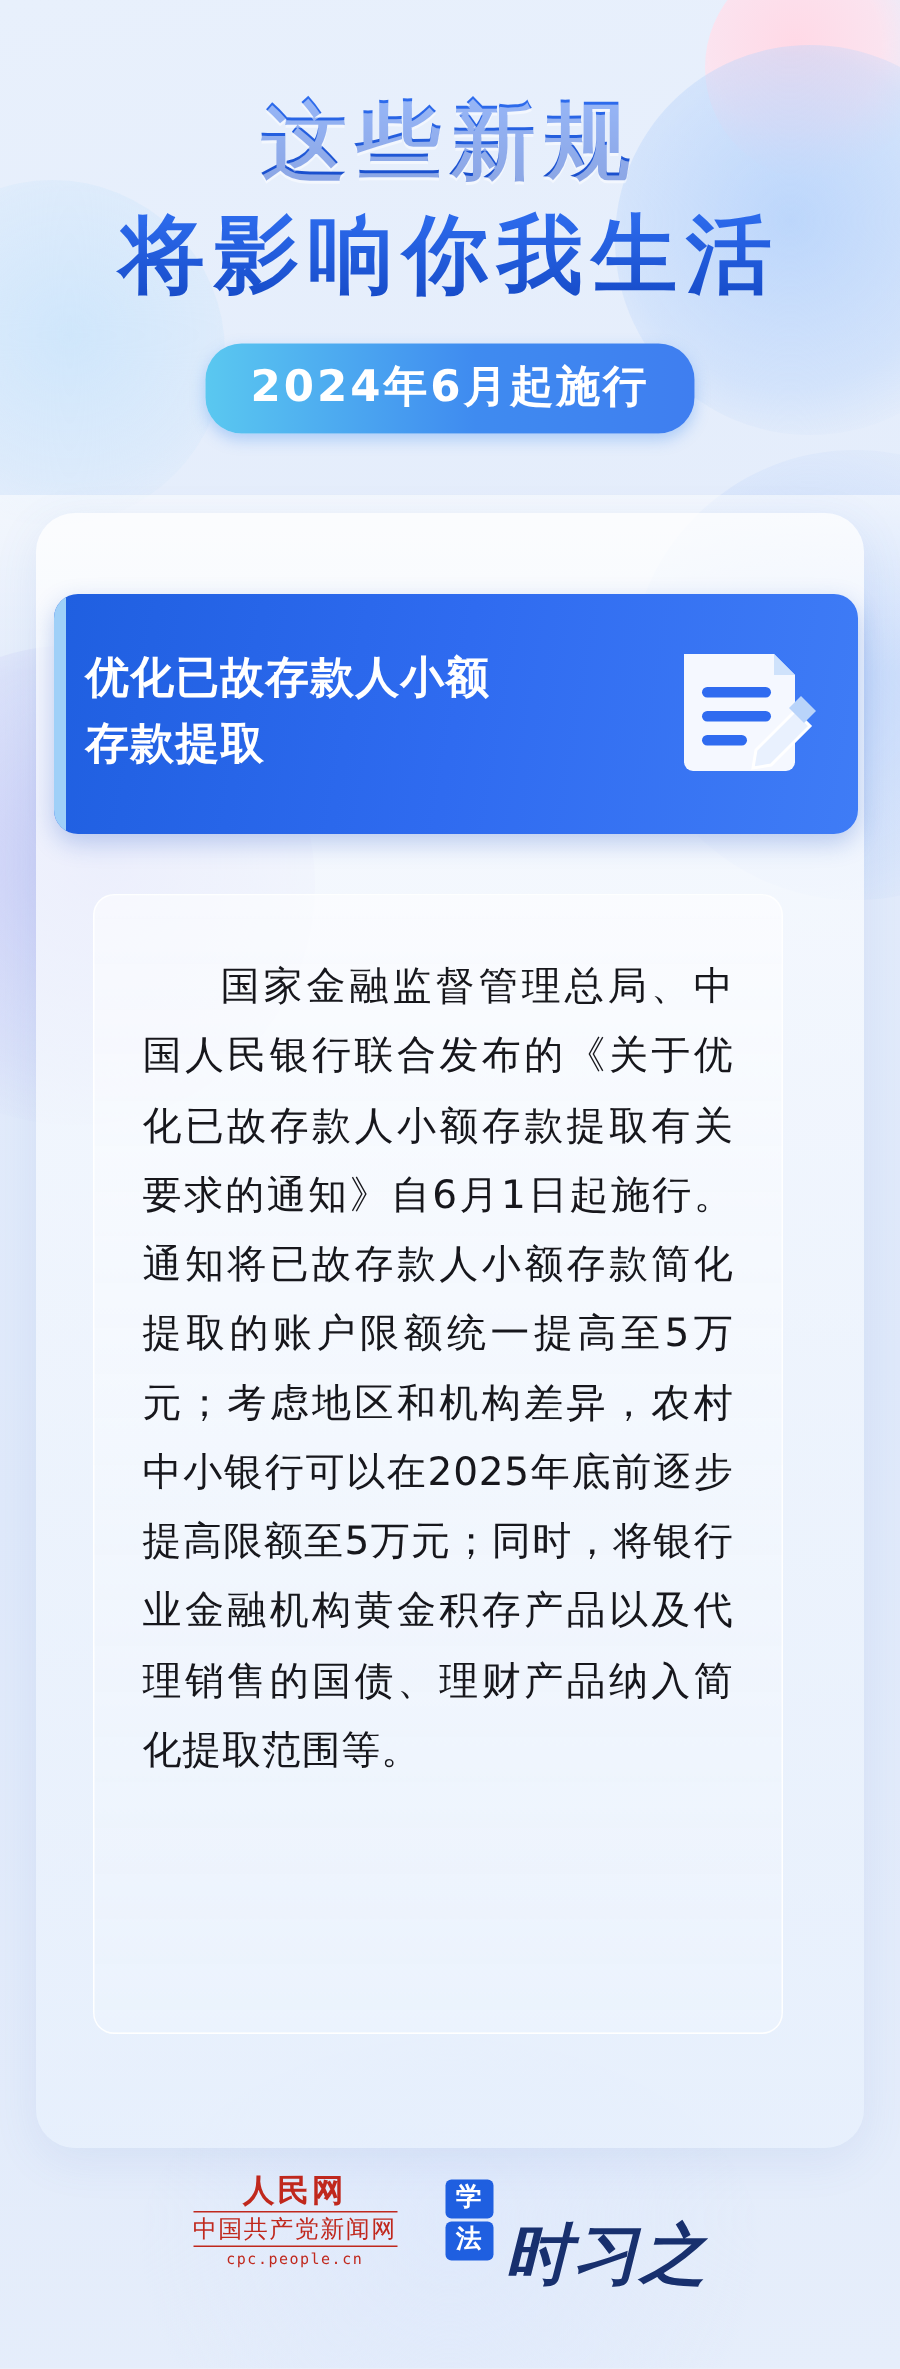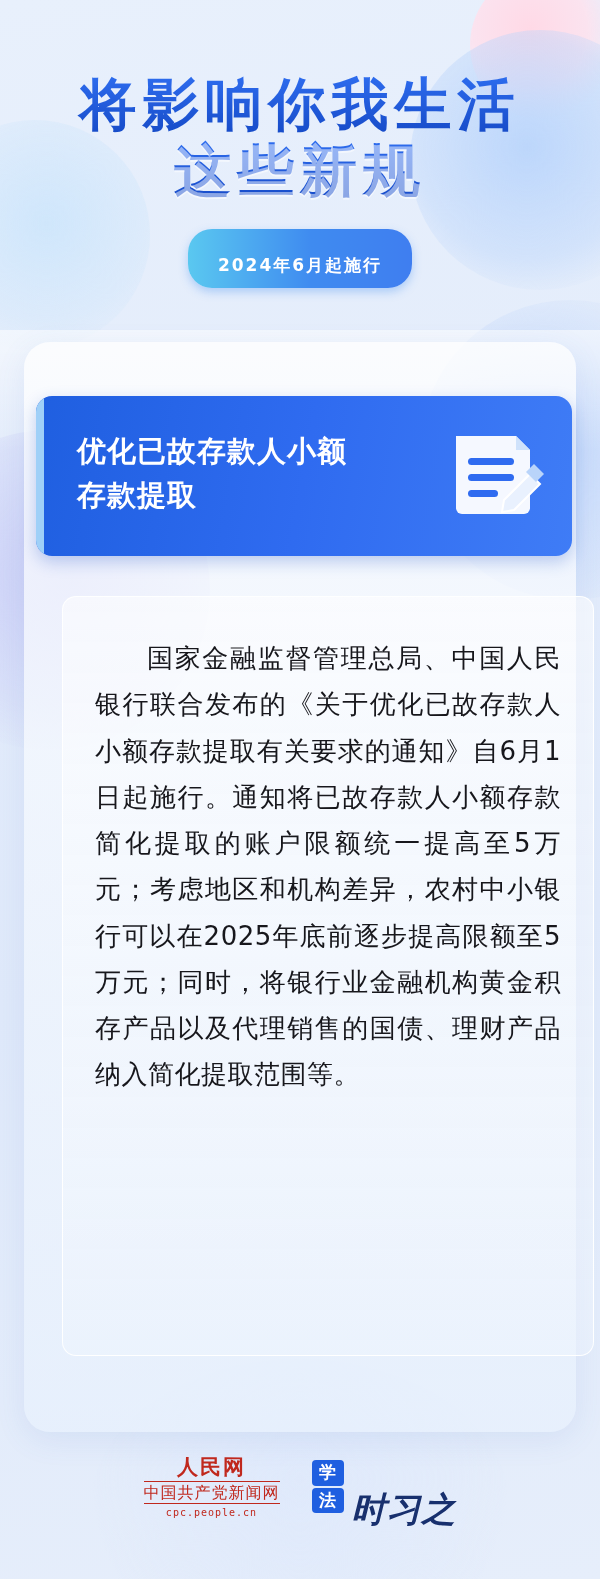--- a/index.html
+++ b/index.html
@@ -89,25 +89,25 @@
     font-size: 57px;
     margin-top: 10px;
     background: linear-gradient(180deg, #2f6ef0 0%, #1549c6 100%);
     -webkit-background-clip: text;
     background-clip: text;
     -webkit-text-fill-color: transparent;
   }
   .subtitle-pill {
     display: inline-block;
     margin-top: 26px;
-    padding: 25px 30px 11px;
+    padding: 9px 30px 11px;
     border-radius: 24px;
     background: linear-gradient(90deg, #5ac8f0 0%, #3f8bf0 55%, #3f7ef0 100%);
     color: #ffffff;
-    font-size: 17px;
+    font-size: 29px;
     font-weight: bold;
     letter-spacing: 2px;
     font-family: "DejaVu Sans", sans-serif;
     box-shadow: 0 4px 10px rgba(63,139,240,0.35);
   }
 
   
   .card-outer {
     position: absolute;
     left: 24px;
@@ -131,21 +131,21 @@
     overflow: hidden;
   }
   .banner-accent {
     position: absolute;
     left: 0; top: 0;
     width: 8px; height: 100%;
     background: #9fd0f8;
   }
   .banner-title {
     position: absolute;
-    left: 41px;
+    left: 21px;
     top: 34px;
     width: 330px;
     color: #ffffff;
     font-family: "DejaVu Sans", sans-serif;
     font-weight: bold;
     font-size: 29px;
     line-height: 1.5;
     letter-spacing: 1px;
     white-space: pre-line;
   }
@@ -155,21 +155,21 @@
     top: 26px;
     width: 108px;
     height: 108px;
   }
 
   
   .text-box {
     position: absolute;
     left: 38px;
     top: 254px;
-    width: 532px;
+    width: 460px;
     height: 760px;
     border-radius: 14px;
     border: 1px solid rgba(255,255,255,0.95);
     background: linear-gradient(180deg, rgba(255,255,255,0.55) 0%, rgba(240,246,254,0.45) 100%);
     box-sizing: border-box;
     padding: 38px 32px;
   }
   .body-text {
     margin: 0;
     color: #17171c;
@@ -235,42 +235,42 @@
     border-radius: 4px;
     padding: 3px 5px;
     line-height: 1.15;
     width: 22px;
     text-align: center;
   }
   .xuefa-name {
     font-family: Liberation Serif, serif;
     font-weight: bold;
     font-style: italic;
-    font-size: 34px;
+    font-size: 44px;
     color: #18306e;
     letter-spacing: 1px;
     margin-top: 47px;
   }
 </style>
 </head>
 <body>
 
 <div class="poster">
 
   <div class="blob blob-pink"></div>
   <div class="blob blob-blue-tr"></div>
   <div class="blob blob-cyan"></div>
   <div class="blob blob-purple"></div>
   <div class="blob blob-right-mid"></div>
   <div class="blob blob-bottom"></div>
   <div class="sheen"></div>
 
   <div class="header">
+    <div class="title-line title-line-1">这些新规</div>
     <div class="title-line title-line-2">将影响你我生活</div>
-    <div class="title-line title-line-1">这些新规</div>
     <div class="subtitle-pill">2024年6月起施行</div>
   </div>
 
   <div class="card-outer">
 
     <div class="banner">
       <div class="banner-accent"></div>
       <div class="banner-title">优化已故存款人小额
 存款提取</div>
       <div class="banner-icon">

